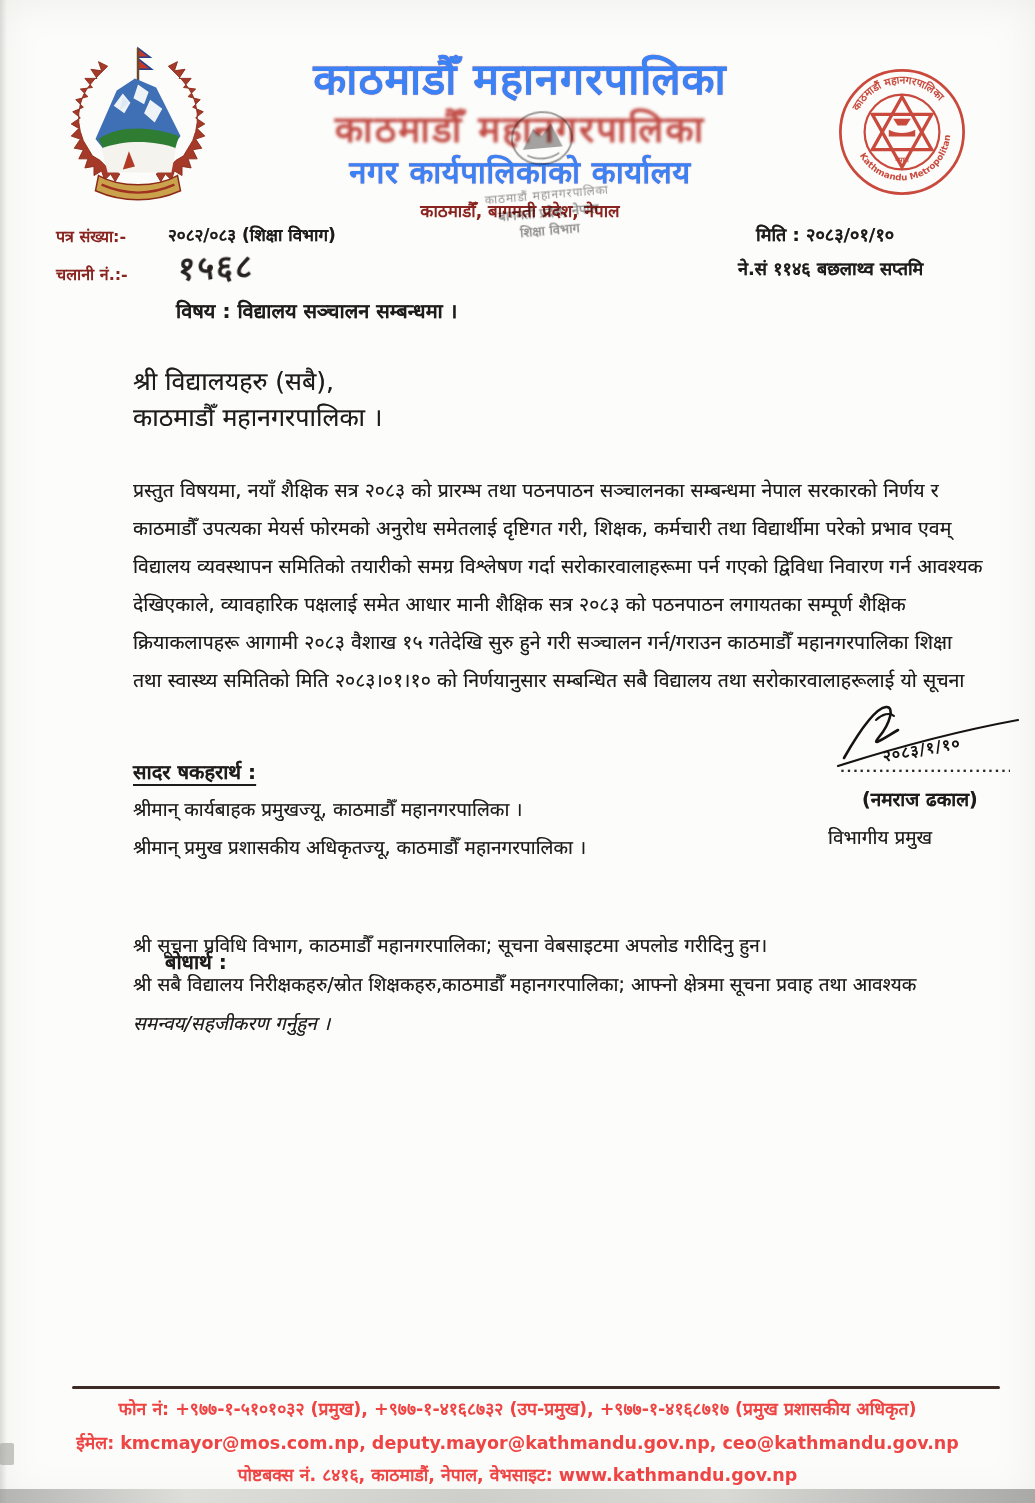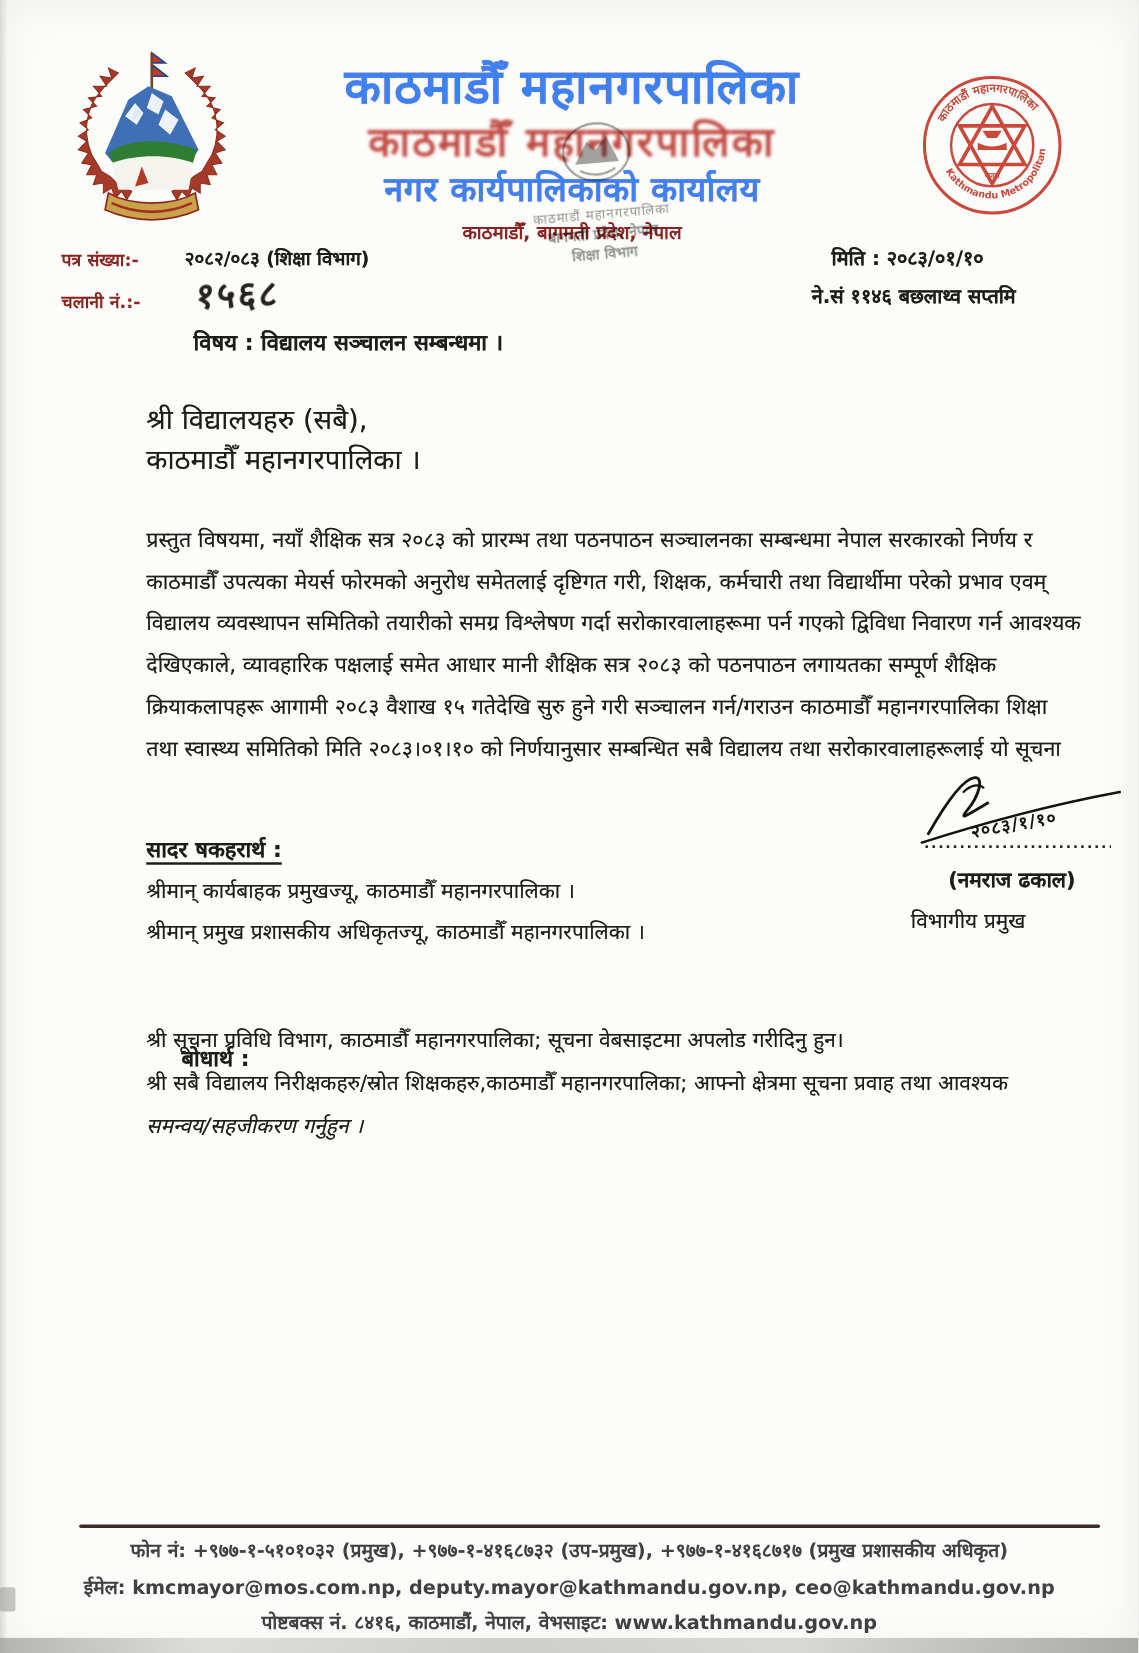--- a/index.html
+++ b/index.html
@@ -36,21 +36,21 @@
   .head-u{font-size:20px;font-weight:bold;text-decoration:underline;text-underline-offset:5px;}
   .head-b{font-size:20px;font-weight:bold;}
   .cc-line{font-size:19px;font-weight:500;text-align:right;}
   .italic{font-style:italic;}
 
   .sig-date{font-size:16px;font-weight:bold;color:#15120f;
     transform:rotate(-10deg);letter-spacing:1px;}
   .dotline{font-size:13px;letter-spacing:1.5px;color:#2a2725;font-weight:bold;}
 
   .footer-rule{height:3px;background:#3c2b26;border-radius:2px;}
-  .foot-line{font-size:17.5px;font-weight:bold;color:#404040;width:1035px;
+  .foot-line{font-size:17.5px;font-weight:bold;color:#ef4444;width:1035px;
     text-align:center;filter:blur(.2px);}
 
   .stamp-grey{opacity:.55;mix-blend-mode:multiply;filter:blur(.5px);
     transform:rotate(-5deg);color:#3d3a38;text-align:center;}
   .stamp-grey .s1{font-size:12px;letter-spacing:1px;}
   .stamp-grey .s2{font-size:13px;font-weight:bold;}
   .stamp-grey .s3{font-size:13px;font-weight:bold;}
 
   .scan-band{background:linear-gradient(90deg,#a9a9a7 0%,#d9d9d6 18%,#c7c7c4 45%,#d3d3d0 70%,#9c9c9a 100%);
     opacity:.85;}

